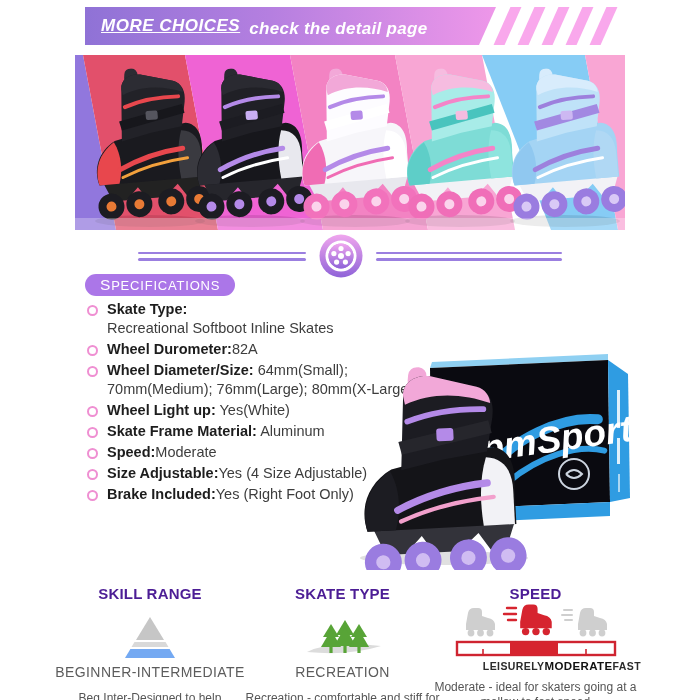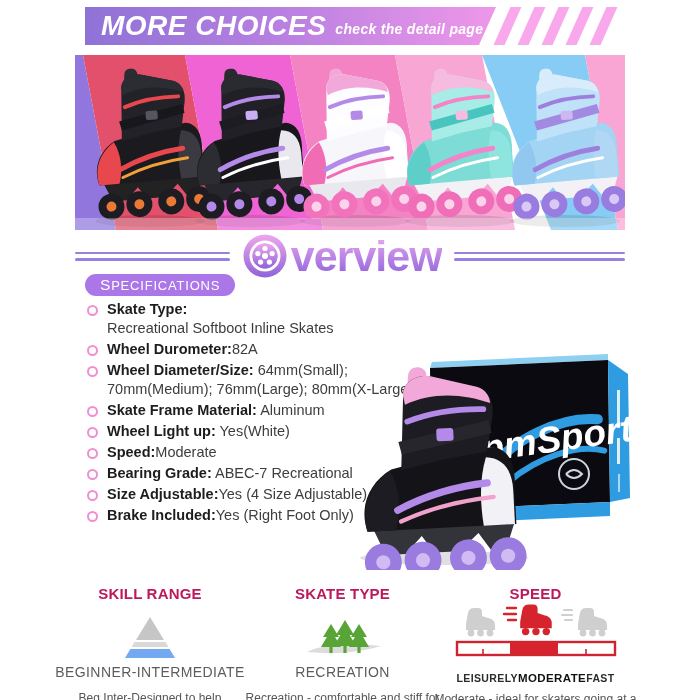--- a/index.html
+++ b/index.html
@@ -10,22 +10,22 @@
     -webkit-font-smoothing:antialiased;
   }
   
   .banner{
     position:absolute;left:85px;top:7px;width:411px;height:38px;
     background:linear-gradient(90deg,#8f72d6 0%,#b57fe0 45%,#ee97e9 100%);
     clip-path:polygon(0 0,100% 0,calc(100% - 17px) 100%,0 100%);
     display:flex;align-items:center;padding-left:16px;box-sizing:border-box;
     color:#fff;font-style:italic;white-space:nowrap;
   }
-  .banner .t1{font-size:28px;font-weight:bold;letter-spacing:.5px;}
-  .banner .t2{font-size:14px;font-weight:bold;margin-left:9px;margin-top:6px;letter-spacing:.3px;}
+  .banner .t1{font-size:17px;font-weight:bold;letter-spacing:.5px;text-decoration:underline;}
+  .banner .t2{font-size:17px;font-weight:bold;margin-left:9px;margin-top:6px;letter-spacing:.3px;}
   .stripes{position:absolute;left:502px;top:7px;height:38px;display:flex;}
   .stripes i{display:block;width:11px;height:38px;margin-right:13px;background:#f9a8ec;transform:skewX(-24deg);}
   
   .strip{position:absolute;left:75px;top:55px;width:550px;height:175px;}
   
   .ovrow{position:absolute;left:75px;top:233px;width:550px;height:46px;display:flex;align-items:center;justify-content:center;}
   .dlines{display:flex;flex-direction:column;justify-content:center;}
   .dlines b{display:block;height:2.5px;background:#9b7fe0;border-radius:2px;margin:2px 0;}
   .dl-left{width:168px;margin-right:12px;}
   .dl-right{width:186px;margin-left:12px;}
@@ -53,25 +53,25 @@
     position:absolute;left:2px;top:5px;width:7px;height:7px;border:2px solid #ef8fd2;border-radius:50%;
   }
   .speclist .cont{display:block;}
   
   .product{position:absolute;left:352px;top:330px;width:285px;height:240px;}
   
   .col{position:absolute;top:585px;text-align:center;color:#555;}
   .col1{left:55px;width:190px;}
   .col2{left:235px;width:215px;}
   .col3{left:428px;width:215px;}
-  .col .hd{font-size:15px;font-weight:bold;color:#be185d;letter-spacing:.2px;}
+  .col .hd{font-size:15px;font-weight:bold;color:#4c1d95;letter-spacing:.2px;}
   .col .ic{height:54px;margin-top:4px;display:flex;align-items:flex-end;justify-content:center;}
   .col .lb{font-size:14px;font-weight:normal;color:#5c5c5c;letter-spacing:.4px;margin-top:4px;}
   .col .ds{font-size:12px;line-height:14.5px;margin-top:11px;color:#555;}
-  .speedlabels{display:flex;justify-content:center;padding:0 2px;margin-top:12px;}
+  .speedlabels{display:flex;justify-content:flex-end;padding:0 2px;margin-top:0;}
   .speedlabels span{font-size:10.5px;font-weight:bold;color:#2b2b2b;letter-spacing:.4px;}
   .speedlabels .mid{font-size:11.5px;color:#111;}
   svg text{font-family:"Liberation Sans", sans-serif;}
 </style>
 </head>
 <body>
 
 <svg width="0" height="0" style="position:absolute" aria-hidden="true">
   <defs>
     <linearGradient id="wg" x1="0" y1="0" x2="0" y2="1">
@@ -163,36 +163,34 @@
     <circle cx="23" cy="23" r="21.5" fill="url(#wg)"></circle>
     <circle cx="23" cy="23" r="14" fill="none" stroke="#fff" stroke-width="3"></circle>
     <circle cx="23" cy="23" r="12.5" fill="url(#wg)"></circle>
     <circle cx="23" cy="15.5" r="2.6" fill="#fff"></circle>
     <circle cx="30.1" cy="20.7" r="2.6" fill="#fff"></circle>
     <circle cx="27.4" cy="29.1" r="2.6" fill="#fff"></circle>
     <circle cx="18.6" cy="29.1" r="2.6" fill="#fff"></circle>
     <circle cx="15.9" cy="20.7" r="2.6" fill="#fff"></circle>
     <circle cx="23" cy="23" r="3" fill="#fff"></circle>
   </svg>
-  <span class="ovtitle">verview</span>
   <span class="dlines dl-right">
       <b></b>
       <b></b>
     </span>
 </div>
 
 <div class="pill">SPECIFICATIONS</div>
 <ul class="speclist">
   <li><span class="dot"></span><b>Skate Type:</b><span></span><span class="cont">Recreational Softboot Inline Skates</span></li>
   <li><span class="dot"></span><b>Wheel Durometer:</b><span>82A</span></li>
   <li><span class="dot"></span><b>Wheel Diameter/Size:</b><span> 64mm(Small);</span><span class="cont">70mm(Medium); 76mm(Large); 80mm(X-Large)</span></li>
+  <li><span class="dot"></span><b>Wheel Light up:</b><span> Yes(White)</span></li>
   <li><span class="dot"></span><b>Skate Frame Material:</b><span> Aluminum</span></li>
-  <li><span class="dot"></span><b>Wheel Light up:</b><span> Yes(White)</span></li>
   <li><span class="dot"></span><b>Speed:</b><span>Moderate</span></li>
-  <li><span class="dot"></span><b>Bearing Grade:</b><span> ABEC-7 Recreational</span></li>
   <li><span class="dot"></span><b>Size Adjustable:</b><span>Yes (4 Size Adjustable)</span></li>
   <li><span class="dot"></span><b>Brake Included:</b><span>Yes (Right Foot Only)</span></li>
 </ul>
 
 <div class="product">
   <svg width="285" height="240" viewBox="0 0 285 240">
 
     <g>
       <polygon points="80,32 256,24 256,30 78,38" fill="#8fd0f2"></polygon>
       <polygon points="78,38 256,30 258,172 80,180" fill="#0a0a10"></polygon>

